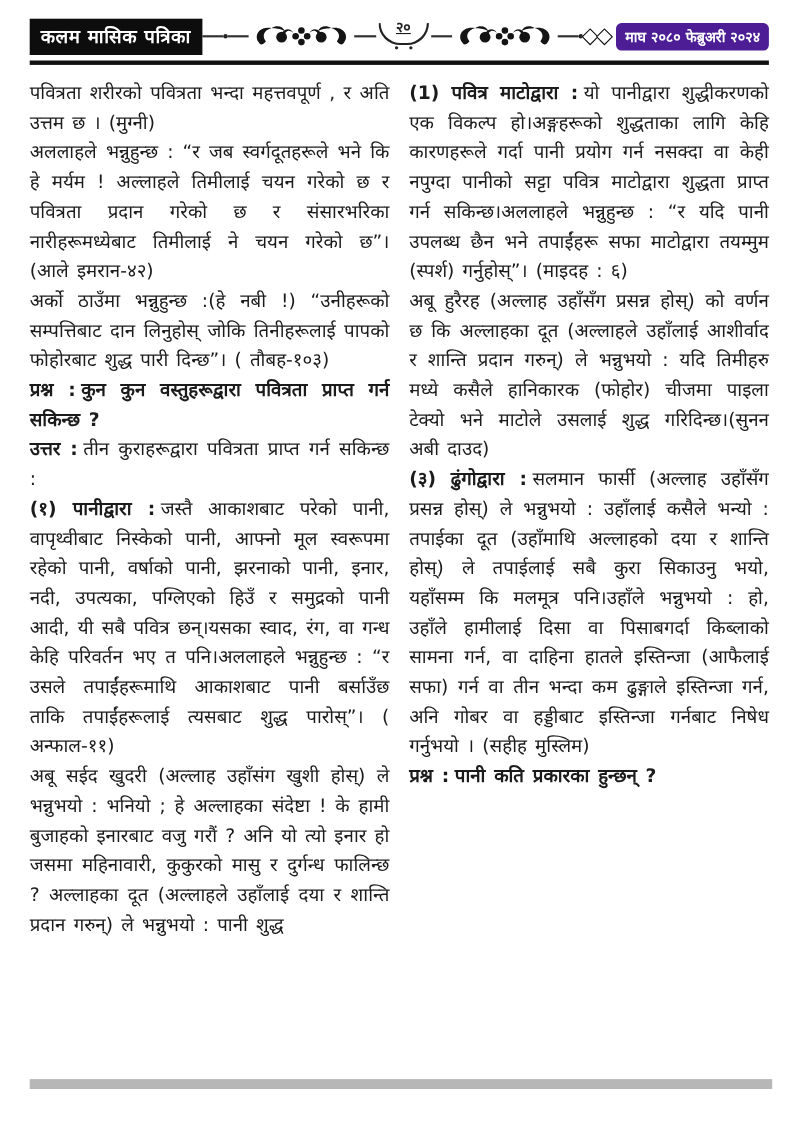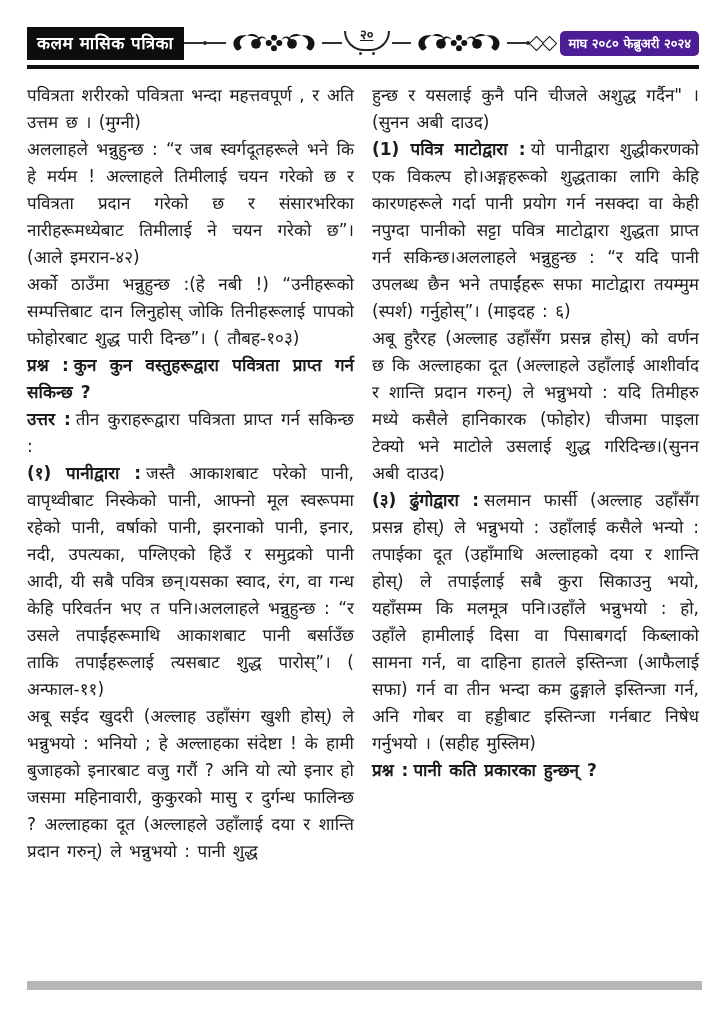--- a/index.html
+++ b/index.html
@@ -2,21 +2,21 @@
 <html><head>
 <meta charset="utf-8">
 <style>
   html,body{margin:0;padding:0;}
   body{
     width:724px;height:1024px;position:relative;overflow:hidden;
     background:#ffffff;
     font-family:"DejaVu Sans","Liberation Sans",sans-serif;
     color:#1b1b1b;
   }
-  .page{position:absolute;inset:0;padding:26px 25px 0 27px;box-sizing:border-box;}
+  .page{position:absolute;inset:0;padding:16px 25px 0 27px;box-sizing:border-box;}
 
   
   .masthead{display:flex;align-items:center;height:34px;}
   .title-badge{
     background:#0d0d0d;color:#ffffff;font-weight:bold;font-size:17px;
     padding:4px 10px 6px 10px;white-space:nowrap;letter-spacing:0.5px;
   }
   .h-dot{width:4px;height:4px;border-radius:50%;background:#222;flex:0 0 auto;}
   .h-line{height:2px;background:#333;flex:1 1 auto;min-width:8px;}
   .flourish{height:30px;width:92px;flex:0 0 auto;margin:0 2px;}
@@ -121,21 +121,20 @@
       <p class="para"><span class="lead"></span><span>पवित्रता शरीरको पवित्रता भन्दा महत्तवपूर्ण , र अति उत्तम छ । (मुग्नी)</span></p>
       <p class="para"><span class="lead"></span><span>अललाहले भन्नुहुन्छ : “र जब स्वर्गदूतहरूले भने कि हे मर्यम ! अल्लाहले तिमीलाई चयन गरेको छ र पवित्रता प्रदान गरेको छ र संसारभरिका नारीहरूमध्येबाट तिमीलाई ने चयन गरेको छ”। (आले इमरान-४२)</span></p>
       <p class="para"><span class="lead"></span><span>अर्को ठाउँमा भन्नुहुन्छ :(हे नबी !) “उनीहरूको सम्पत्तिबाट दान लिनुहोस् जोकि तिनीहरूलाई पापको फोहोरबाट शुद्ध पारी दिन्छ”। ( तौबह-१०३)</span></p>
       <p class="para q"><span class="lead">प्रश्न :</span><span>कुन कुन वस्तुहरूद्वारा पवित्रता प्राप्त गर्न सकिन्छ ?</span></p>
       <p class="para"><span class="lead">उत्तर :</span><span>तीन कुराहरूद्वारा पवित्रता प्राप्त गर्न सकिन्छ :</span></p>
       <p class="para"><span class="lead">(१) पानीद्वारा :</span><span>जस्तै आकाशबाट परेको पानी, वापृथ्वीबाट निस्केको पानी, आफ्नो मूल स्वरूपमा रहेको पानी, वर्षाको पानी, झरनाको पानी, इनार, नदी, उपत्यका, पग्लिएको हिउँ र समुद्रको पानी आदी, यी सबै पवित्र छन्।यसका स्वाद, रंग, वा गन्ध केहि परिवर्तन भए त पनि।अललाहले भन्नुहुन्छ : “र उसले तपाईंहरूमाथि आकाशबाट पानी बर्साउँछ ताकि तपाईंहरूलाई त्यसबाट शुद्ध पारोस्”। ( अन्फाल-११)</span></p>
       <p class="para"><span class="lead"></span><span>अबू सईद खुदरी (अल्लाह उहाँसंग खुशी होस्) ले भन्नुभयो : भनियो ; हे अल्लाहका संदेष्टा ! के हामी बुजाहको इनारबाट वजु गरौं ? अनि यो त्यो इनार हो जसमा महिनावारी, कुकुरको मासु र दुर्गन्ध फालिन्छ ? अल्लाहका दूत (अल्लाहले उहाँलाई दया र शान्ति प्रदान गरुन्) ले भन्नुभयो : पानी शुद्ध</span></p>
     </section>
 
     <section class="col">
-      <p class="para"><span class="lead"></span><span>हुन्छ र यसलाई कुनै पनि चीजले अशुद्ध गर्दैन" । (सुनन अबी दाउद)</span></p>
       <p class="para"><span class="lead">(1) पवित्र माटोद्वारा :</span><span>यो पानीद्वारा शुद्धीकरणको एक विकल्प हो।अङ्गहरूको शुद्धताका लागि केहि कारणहरूले गर्दा पानी प्रयोग गर्न नसक्दा वा केही नपुग्दा पानीको सट्टा पवित्र माटोद्वारा शुद्धता प्राप्त गर्न सकिन्छ।अललाहले भन्नुहुन्छ : “र यदि पानी उपलब्ध छैन भने तपाईंहरू सफा माटोद्वारा तयम्मुम (स्पर्श) गर्नुहोस्”। (माइदह : ६)</span></p>
       <p class="para"><span class="lead"></span><span>अबू हुरैरह (अल्लाह उहाँसँग प्रसन्न होस्) को वर्णन छ कि अल्लाहका दूत (अल्लाहले उहाँलाई आशीर्वाद र शान्ति प्रदान गरुन्) ले भन्नुभयो : यदि तिमीहरु मध्ये कसैले हानिकारक (फोहोर) चीजमा पाइला टेक्यो भने माटोले उसलाई शुद्ध गरिदिन्छ।(सुनन अबी दाउद)</span></p>
       <p class="para"><span class="lead">(३) ढुंगोद्वारा :</span><span>सलमान फार्सी (अल्लाह उहाँसँग प्रसन्न होस्) ले भन्नुभयो : उहाँलाई कसैले भन्यो : तपाईका दूत (उहाँमाथि अल्लाहको दया र शान्ति होस्) ले तपाईलाई सबै कुरा सिकाउनु भयो, यहाँसम्म कि मलमूत्र पनि।उहाँले भन्नुभयो : हो, उहाँले हामीलाई दिसा वा पिसाबगर्दा किब्लाको सामना गर्न, वा दाहिना हातले इस्तिन्जा (आफैलाई सफा) गर्न वा तीन भन्दा कम ढुङ्गाले इस्तिन्जा गर्न, अनि गोबर वा हड्डीबाट इस्तिन्जा गर्नबाट निषेध गर्नुभयो । (सहीह मुस्लिम)</span></p>
       <p class="para q"><span class="lead">प्रश्न :</span><span>पानी कति प्रकारका हुन्छन् ?</span></p>
     </section>
 
   </main>
 </div>
 
 <div class="footer-bar"></div>

